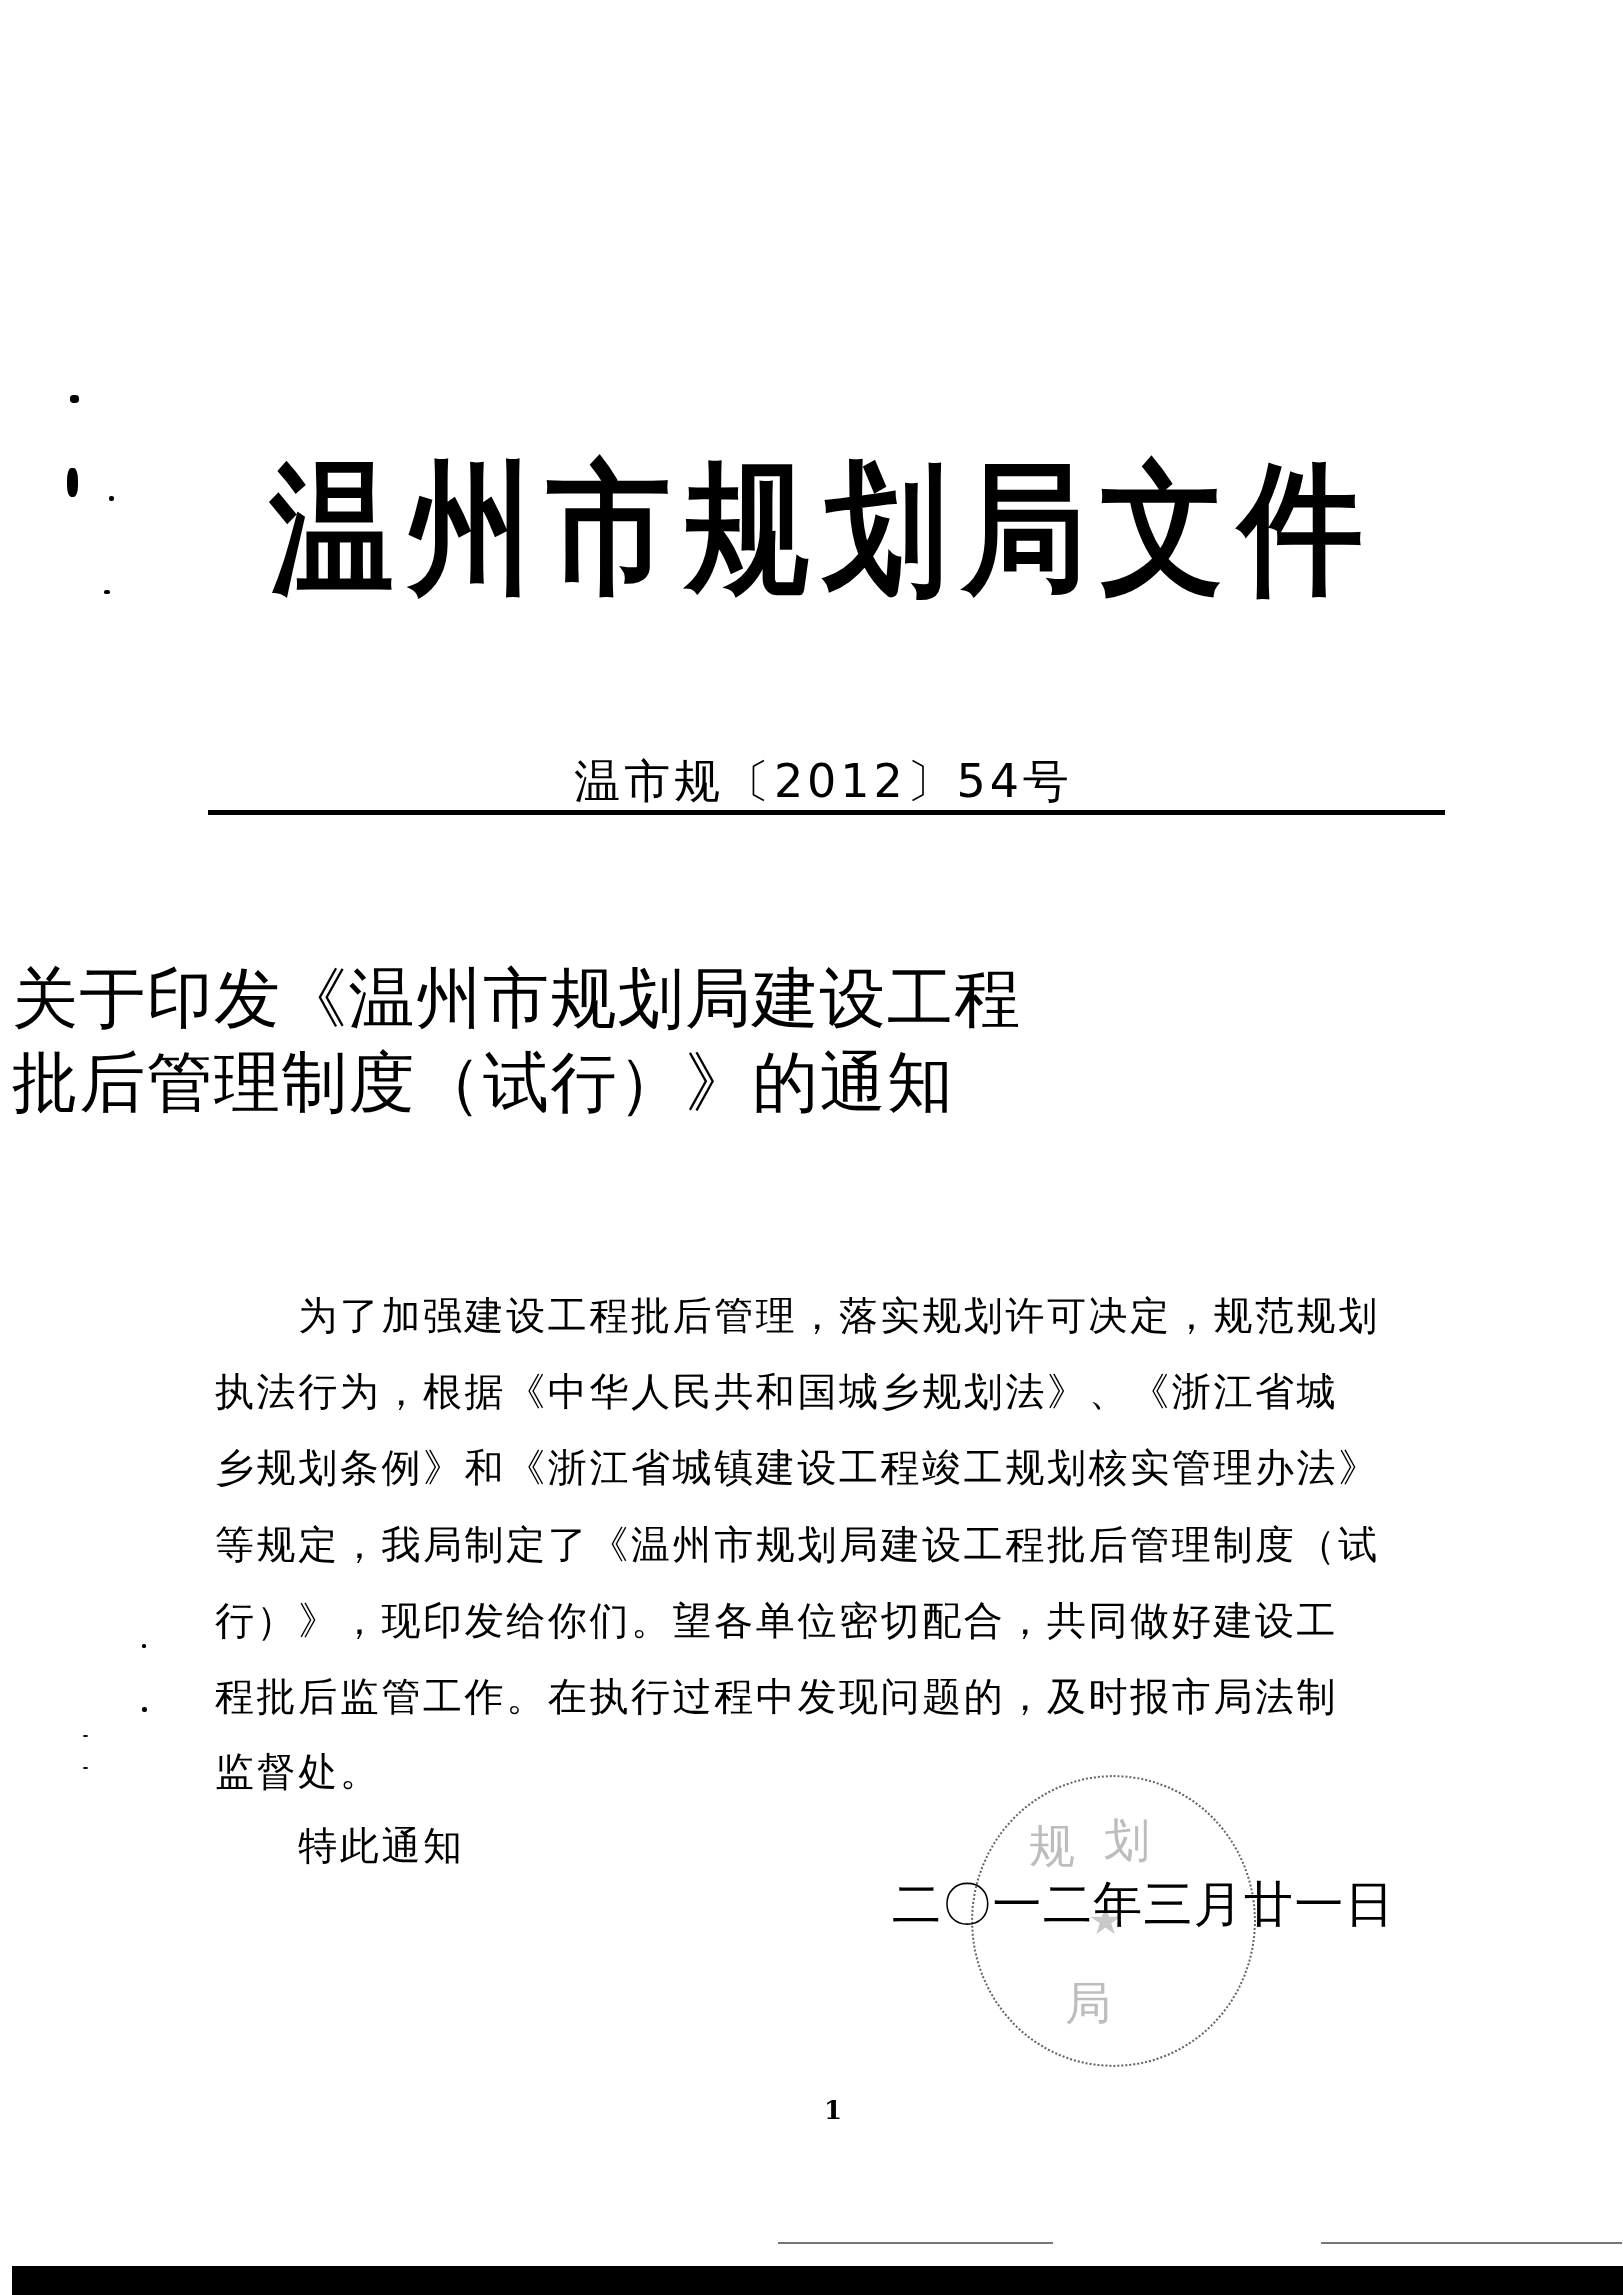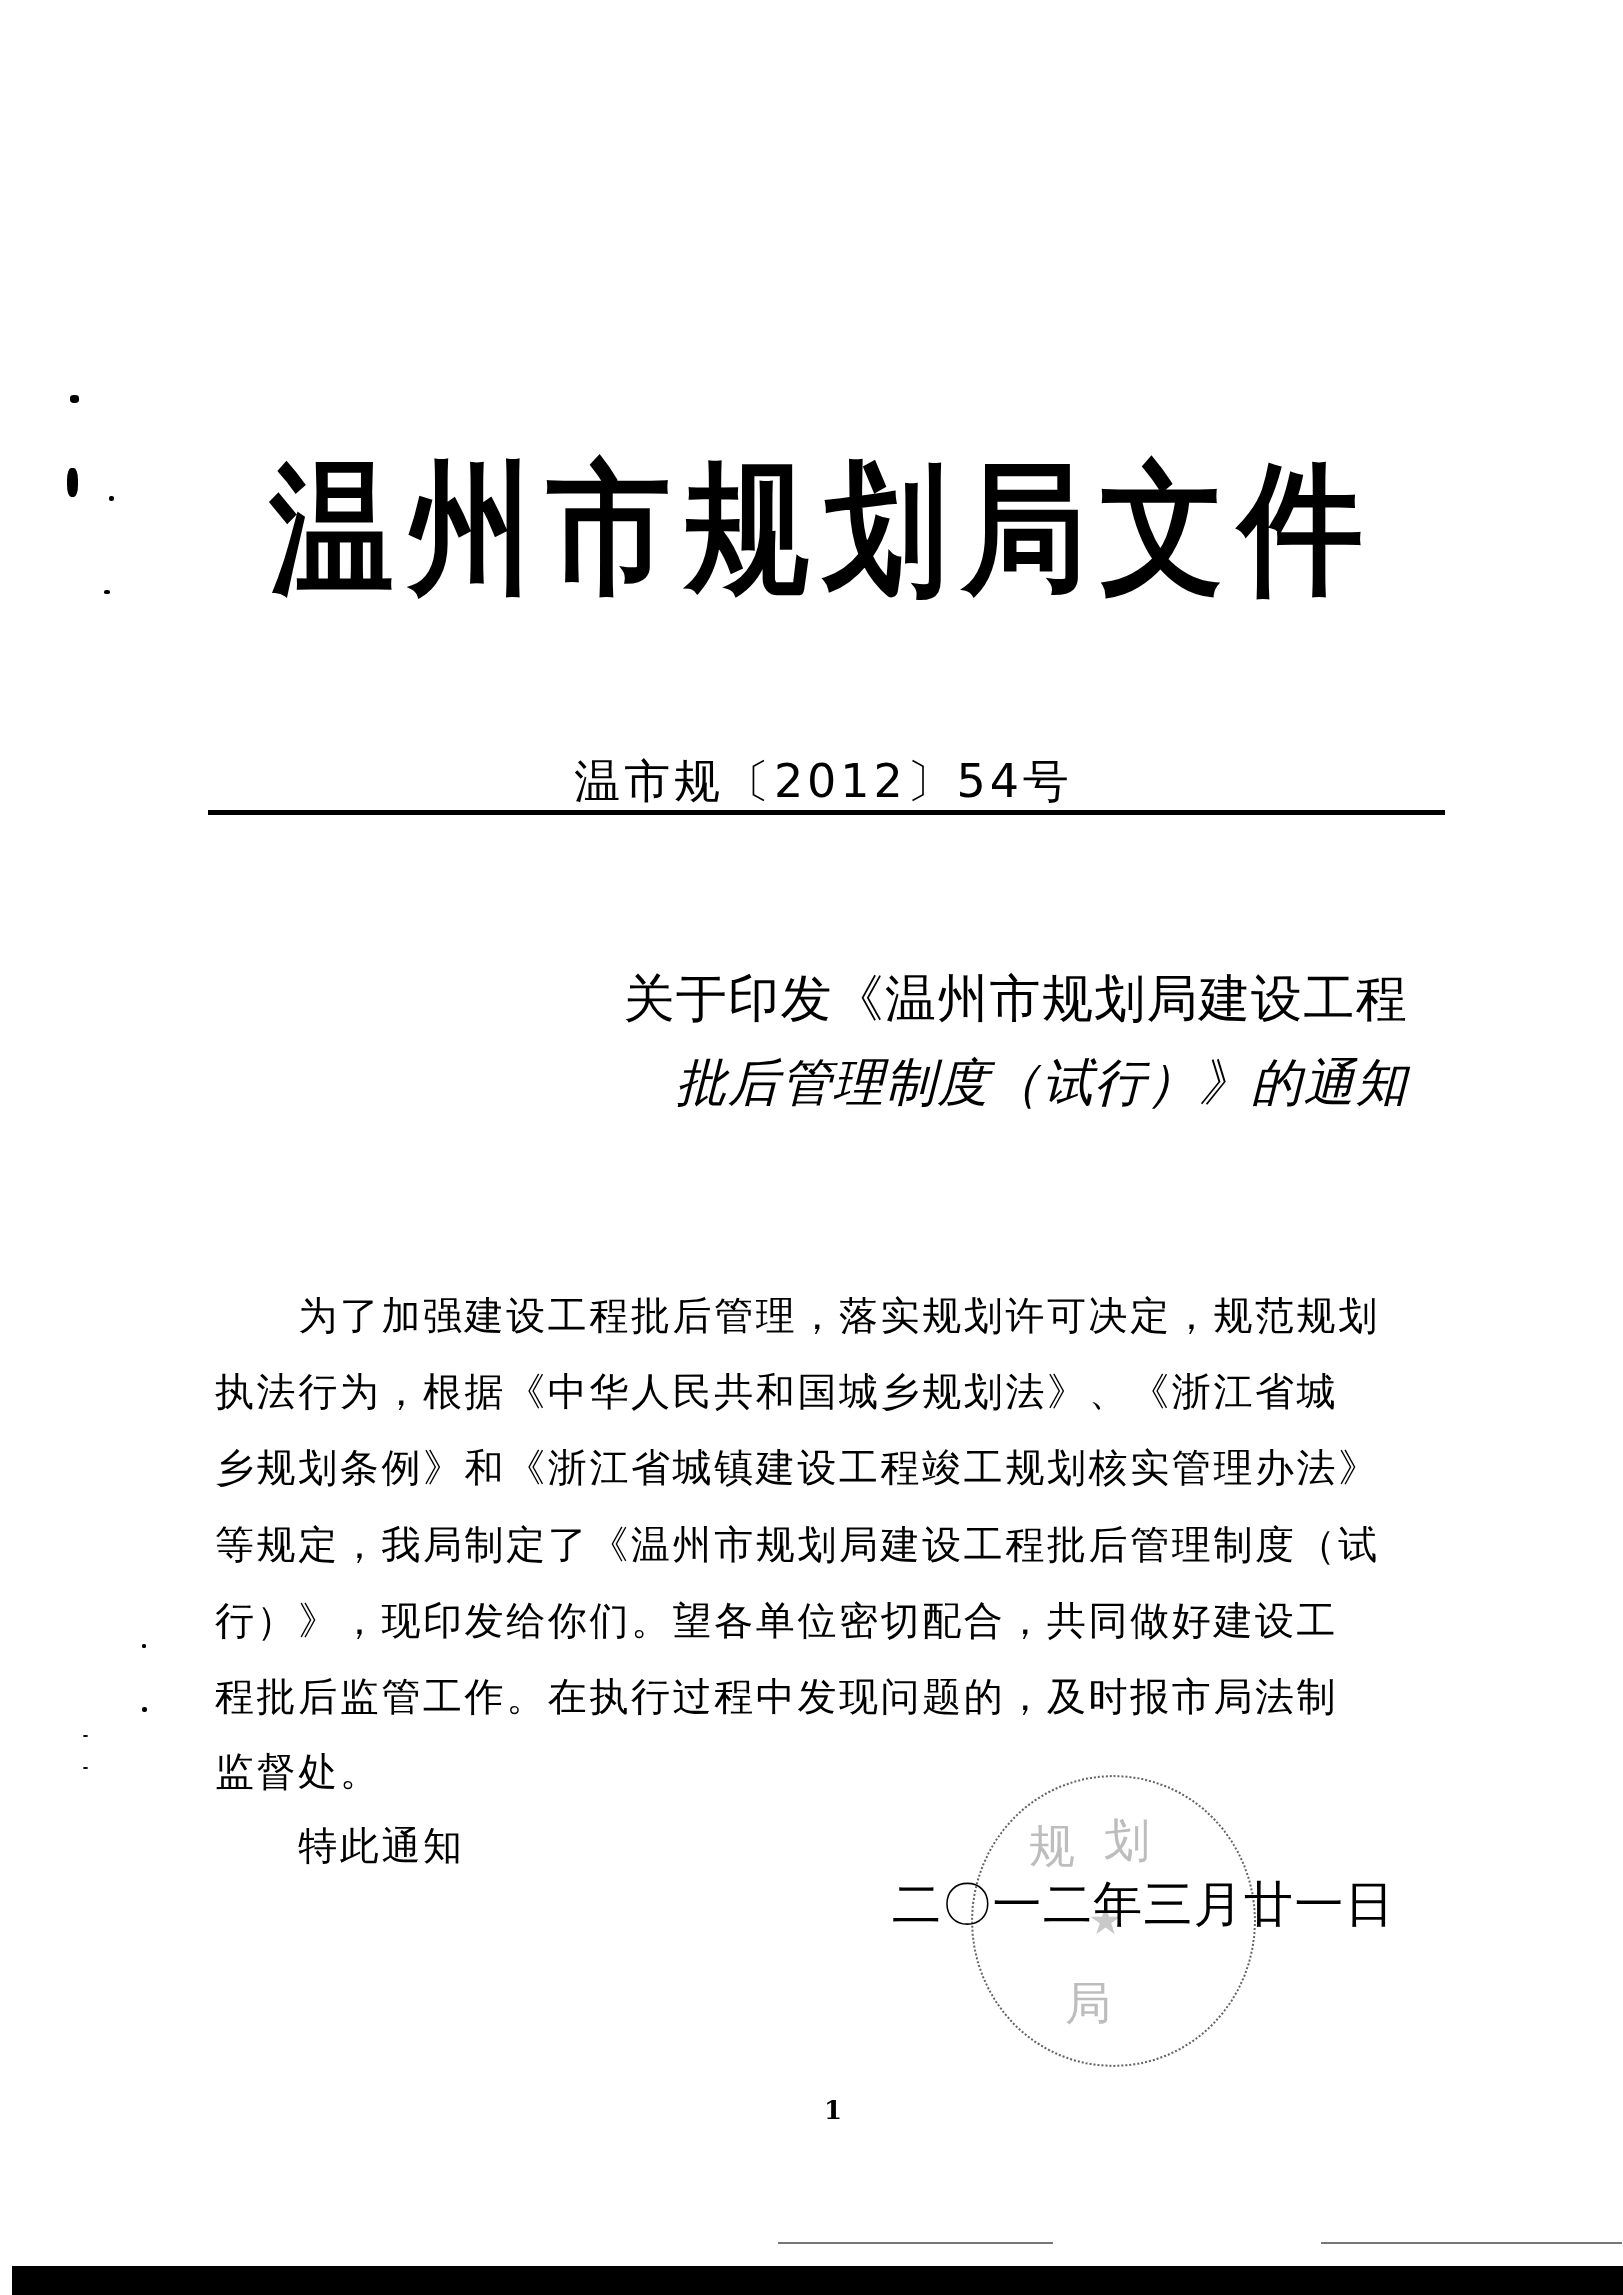--- a/index.html
+++ b/index.html
@@ -12,25 +12,25 @@
   .doc-header { position: absolute; left: 0; width: 1623px; top: 452px; text-align: center;
                 font-family: "DejaVu Serif", "Liberation Serif", serif; font-weight: bold;
                 font-size: 124px; letter-spacing: 14.4px; line-height: 151px; transform: scaleY(1.15); }
 
   .doc-number { position: absolute; left: 0; width: 1623px; top: 758px; text-align: center;
                 font-family: "DejaVu Sans", "Liberation Sans", sans-serif; font-size: 46px;
                 letter-spacing: 3.9px; line-height: 46px; }
 
   .rule { position: absolute; left: 196px; top: 810px; width: 1237px; height: 4.6px; background: #000; }
 
-  .title { position: absolute; left: 0; width: 1396px; text-align: right;
-           font-family: "DejaVu Sans", "Liberation Sans", sans-serif; font-size: 51px;
+  .title { position: absolute; left: 0; width: 1396px; text-align: left;
+           font-family: "DejaVu Sans", "Liberation Sans", sans-serif; font-size: 66px;
            line-height: 63px; letter-spacing: 1.3px; }
   .title.l1 { top: 967px; }
-  .title.l2 { top: 1051px; font-style: italic; }
+  .title.l2 { top: 1051px; }
 
   .body-text { position: absolute; left: 203px; width: 1231px;
                font-family: "DejaVu Sans", "Liberation Sans", sans-serif; font-size: 39px;
                letter-spacing: 2.6px; line-height: 46px; white-space: nowrap; }
 
   .date { position: absolute; left: 880px; top: 1882px; font-family: "DejaVu Sans", "Liberation Sans", sans-serif;
           font-size: 49px; letter-spacing: 1.3px; line-height: 46px; white-space: nowrap; }
 
   .seal { position: absolute; left: 959px; top: 1775px; width: 281px; height: 288px;
           border-radius: 50%; border: 2.6px dotted #222; opacity: 0.7; }

